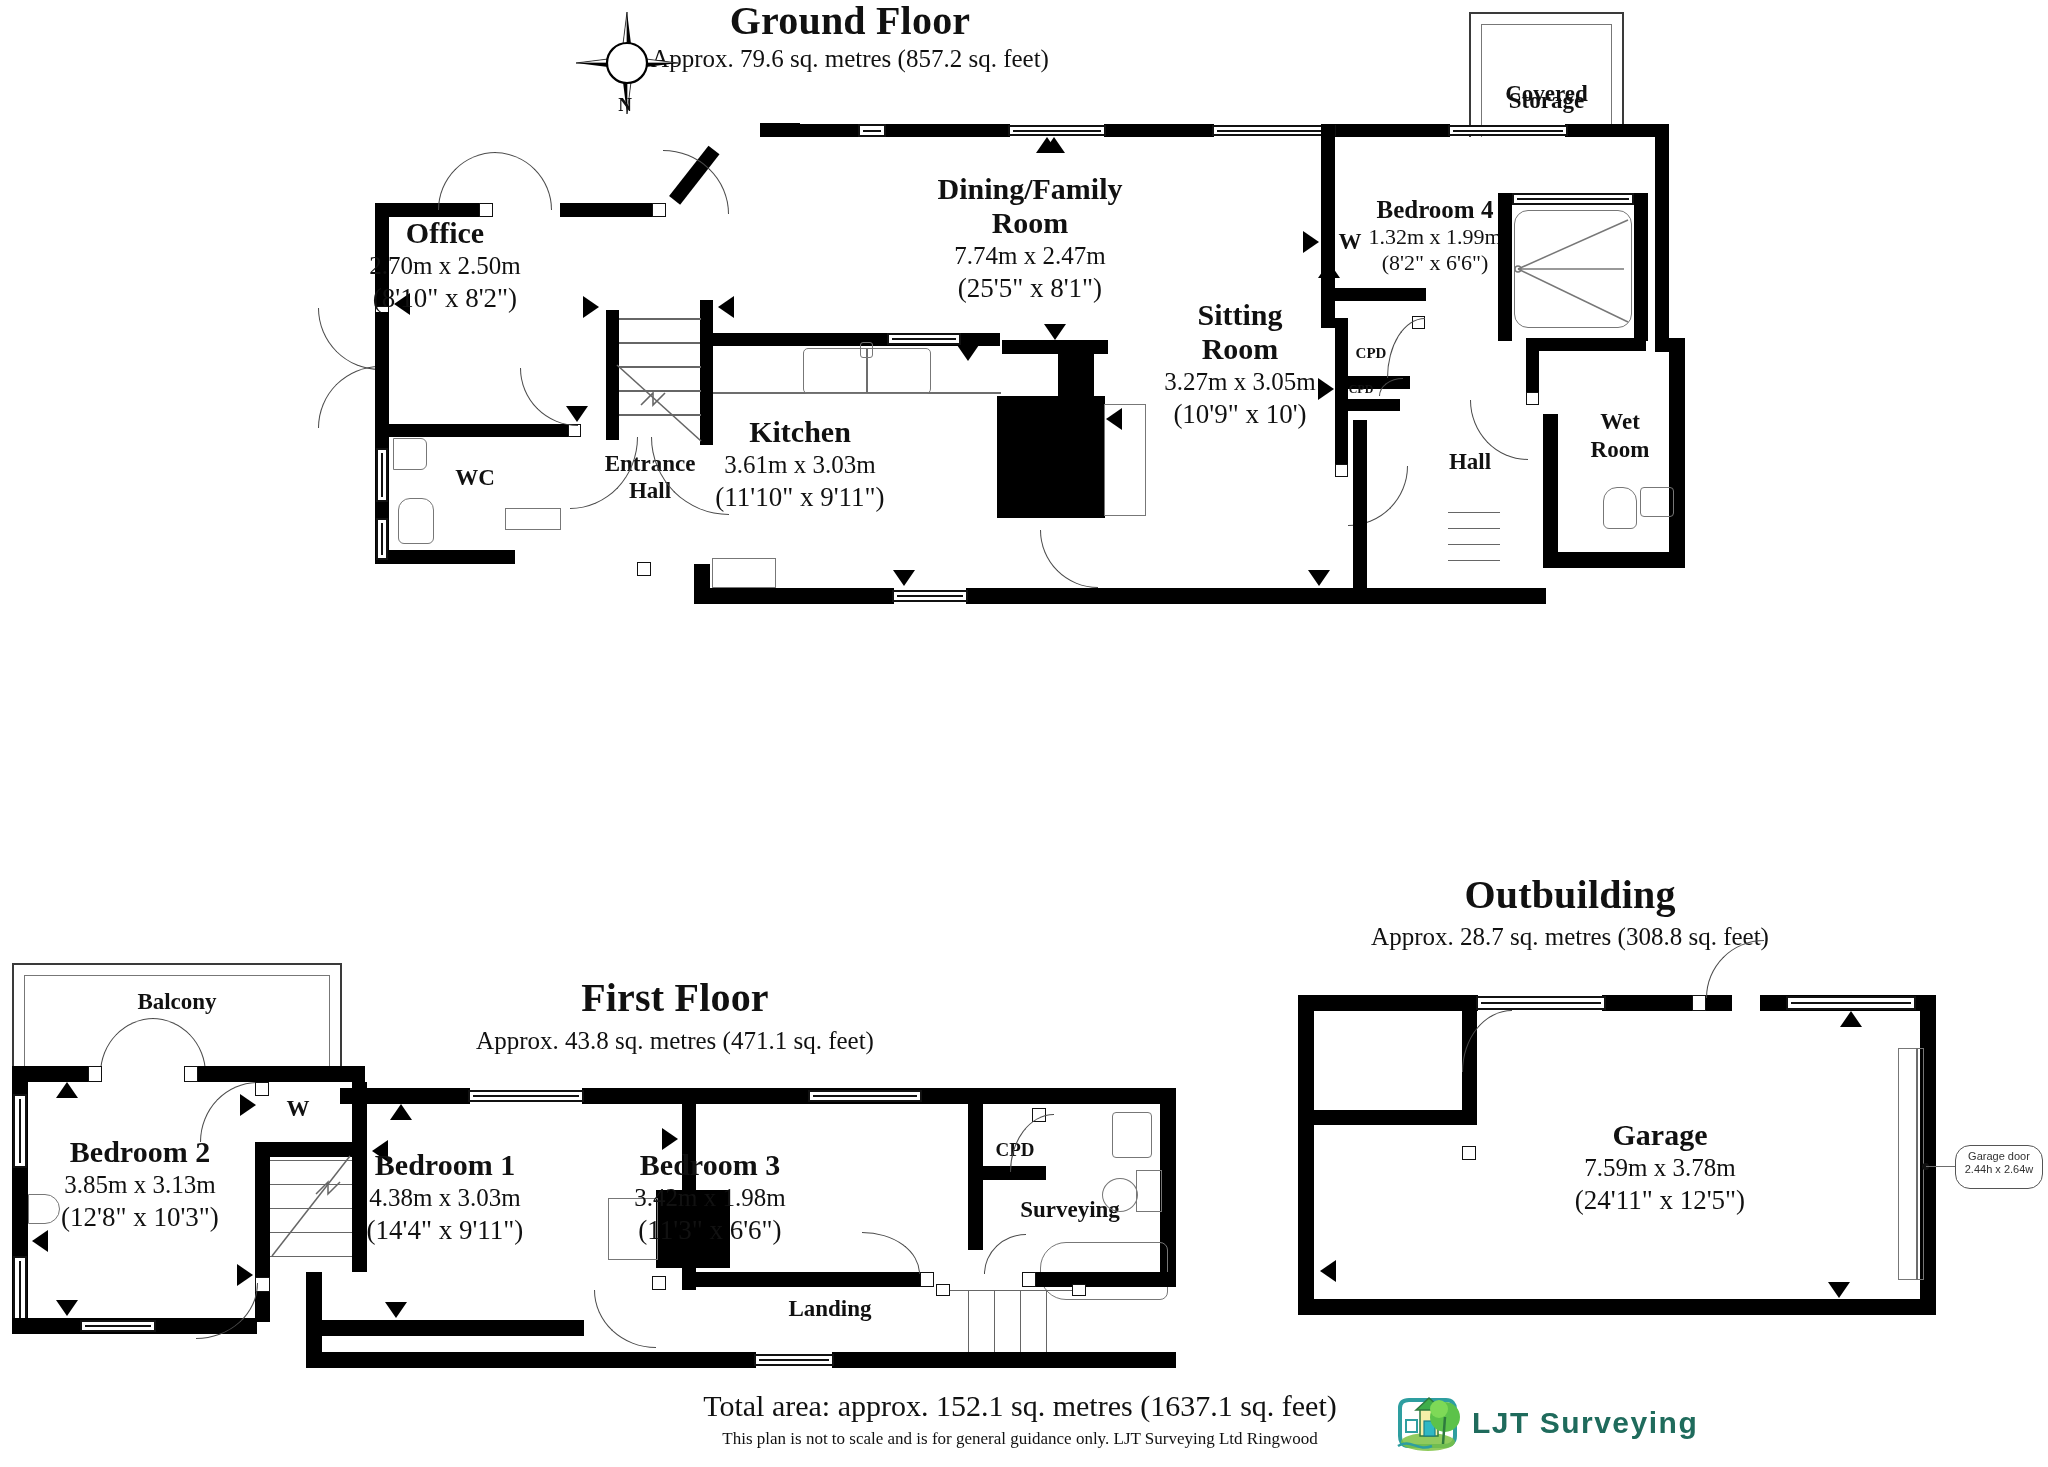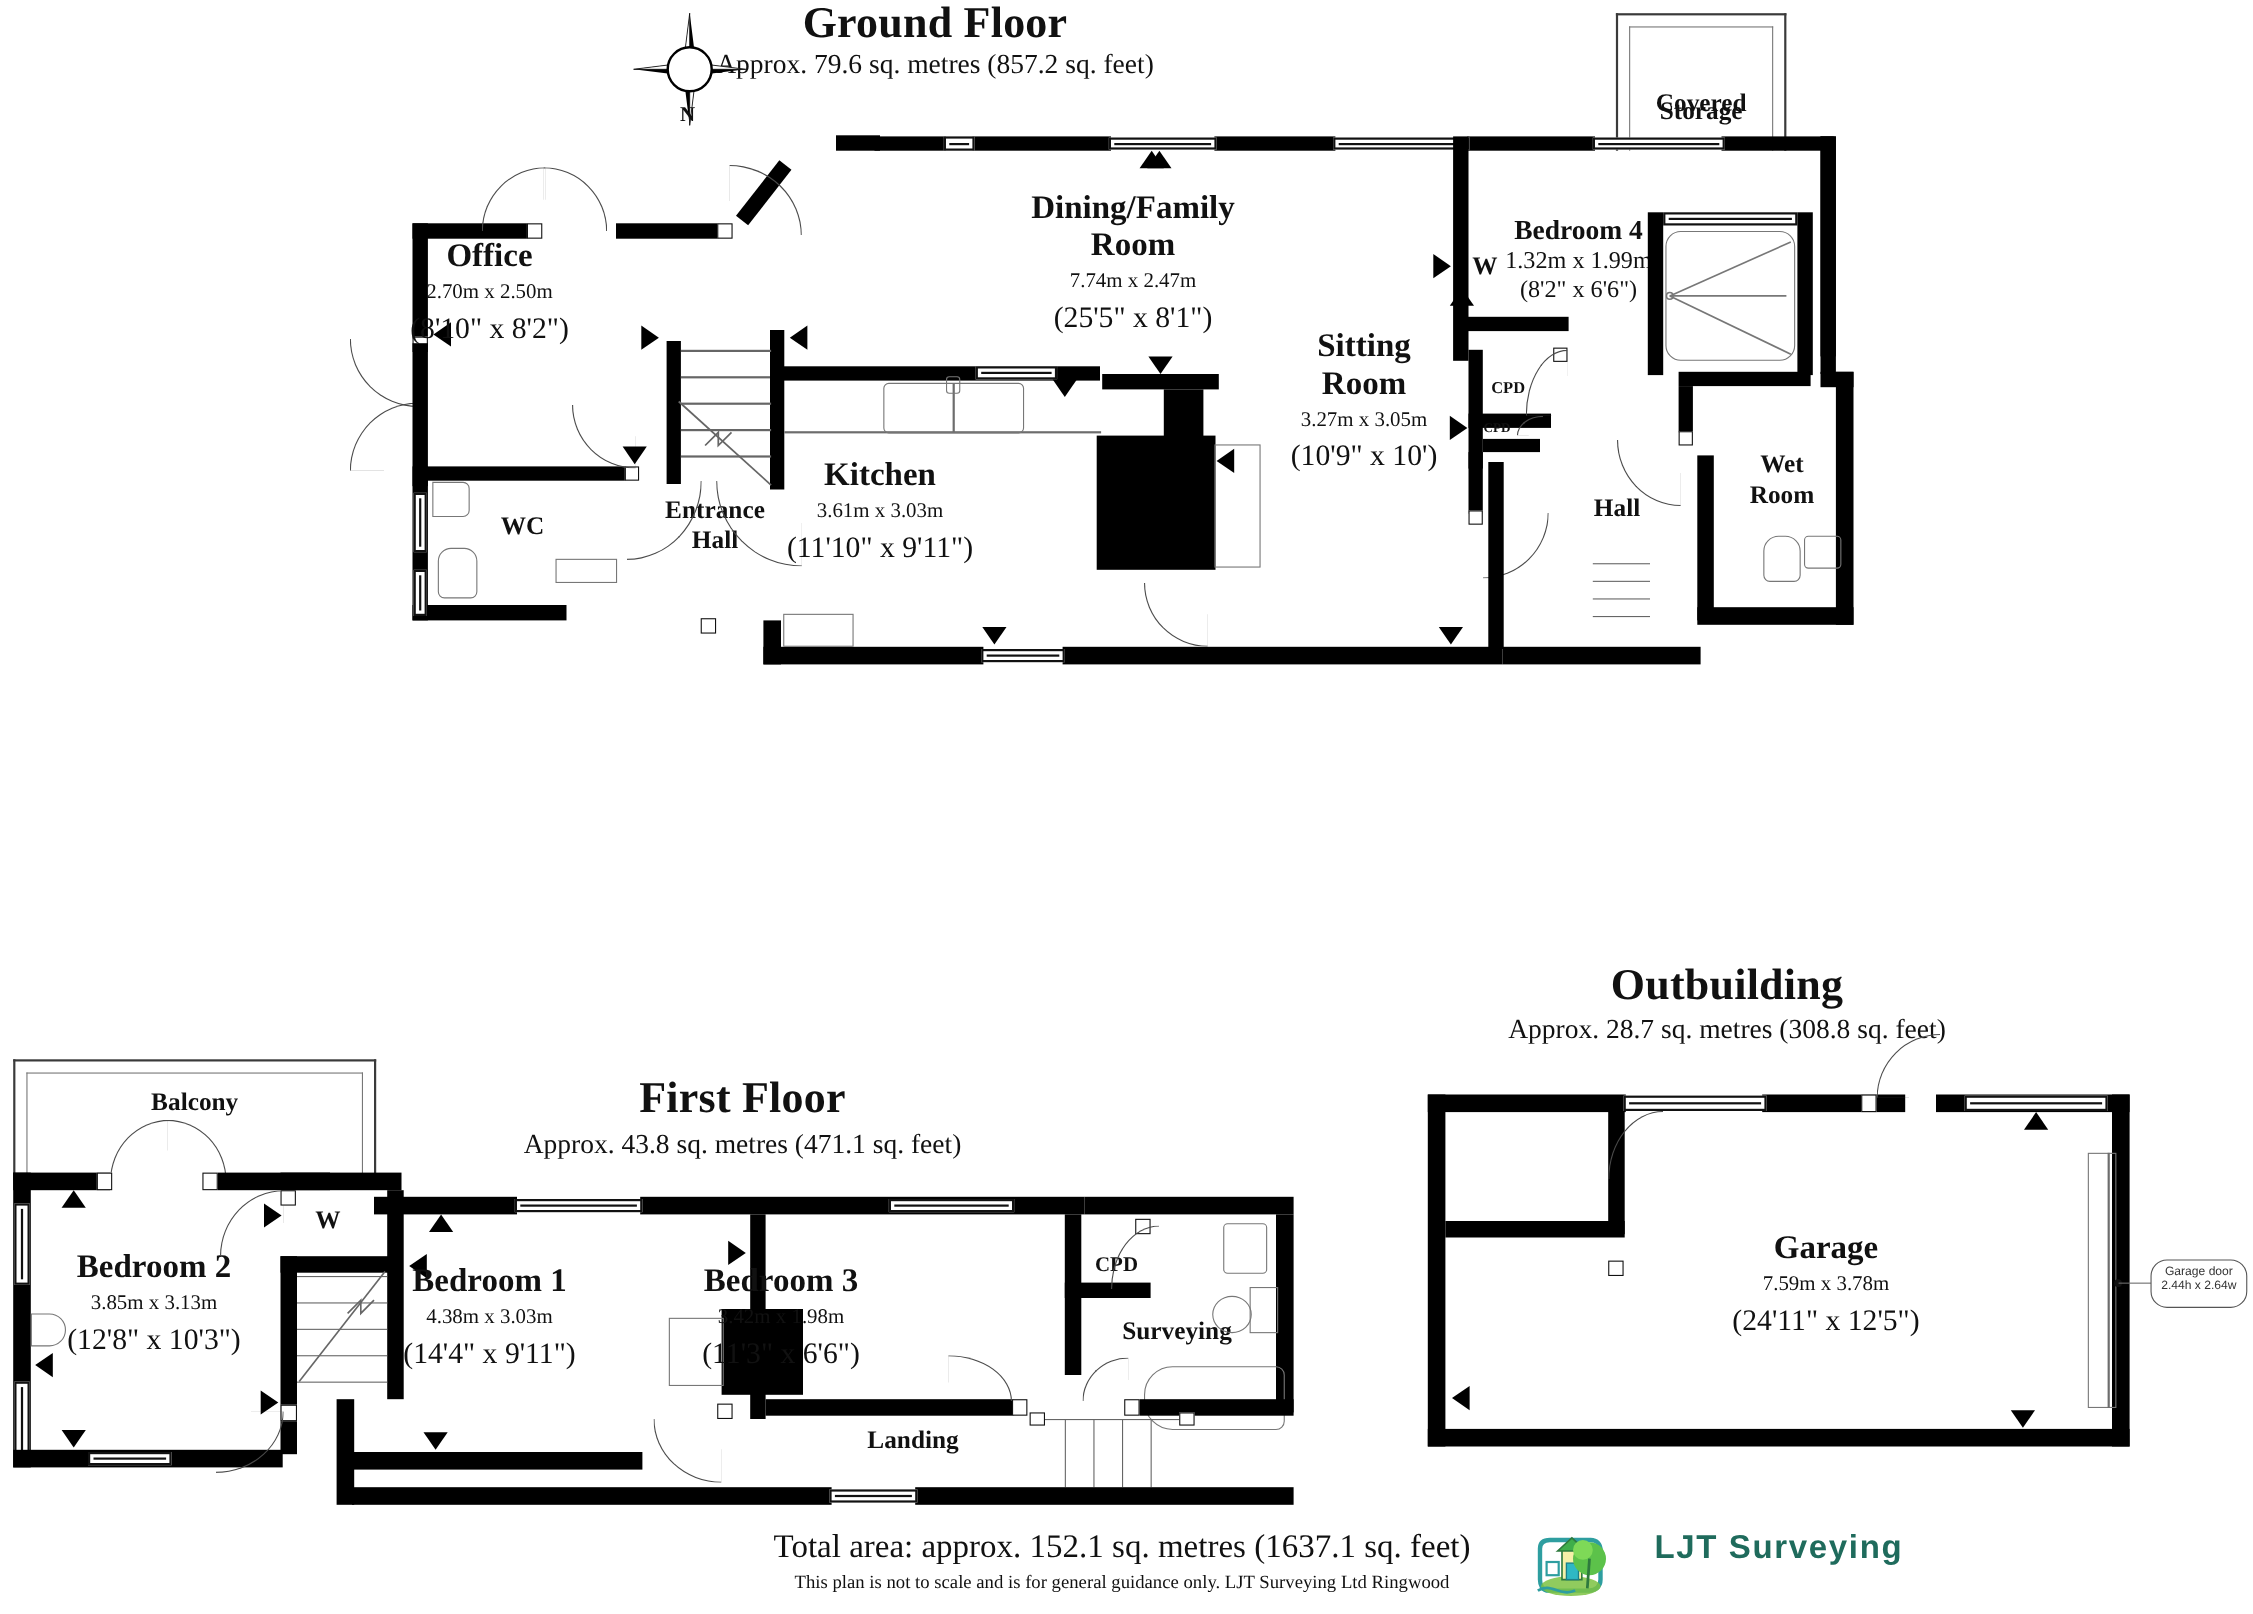--- a/index.html
+++ b/index.html
@@ -7,21 +7,21 @@
        font-family:"Liberation Serif","DejaVu Serif",serif;color:#111;}
   .stage{position:absolute;left:0;top:0;width:2048px;height:1467px;}
 
   
   .floor-title{position:absolute;text-align:center;font-weight:bold;letter-spacing:.2px;}
   .floor-title .t{font-size:40px;line-height:46px;white-space:nowrap;}
   .floor-sub{position:absolute;text-align:center;font-size:25px;line-height:30px;white-space:nowrap;}
 
   .room{position:absolute;text-align:center;white-space:nowrap;}
   .room .nm{font-weight:bold;font-size:30px;line-height:34px;}
-  .room .d1{font-size:19px;line-height:32px;}
+  .room .d1{font-size:25px;line-height:32px;}
   .room .d2{font-size:27px;line-height:32px;}
   .room.sm .nm{font-size:22px;line-height:26px;}
   .room.sm .d1,.room.sm .d2{font-size:20px;line-height:24px;}
   .label{position:absolute;text-align:center;white-space:nowrap;font-weight:bold;}
   .label.l20{font-size:23px;line-height:27px;}
   .label.l17{font-size:19px;line-height:23px;}
   .label.l14{font-size:15px;line-height:18px;}
   .label.l11{font-size:12px;line-height:14px;}
 
   
@@ -62,21 +62,21 @@
   
   .callout{position:absolute;border:1.3px solid #555;background:#fff;box-sizing:border-box;
            font-family:"Liberation Sans","DejaVu Sans",sans-serif;color:#333;
            font-size:11px;line-height:13px;text-align:center;padding-top:4px;}
   .callout .l2{display:block;}
   .dot{position:absolute;width:7px;height:7px;border-radius:50%;background:#111;}
 
   
   .footer-total{position:absolute;font-size:30px;line-height:36px;white-space:nowrap;}
   .footer-note{position:absolute;font-size:17px;line-height:22px;white-space:nowrap;}
-  .brand{position:absolute;display:flex;gap:32px;}
+  .brand{position:absolute;display:flex;align-items:center;}
   .brand .bt{font-family:"Liberation Sans","DejaVu Sans",sans-serif;font-weight:bold;
              font-size:30px;letter-spacing:1.5px;color:#1f6b5c;margin-left:10px;}
 
   
   .frame{position:absolute;border:2px solid #3a3a3a;box-sizing:border-box;background:#fff;}
   .frameIn{position:absolute;border:1.6px solid #777;box-sizing:border-box;}
 </style>
 </head>
 <body>
 

